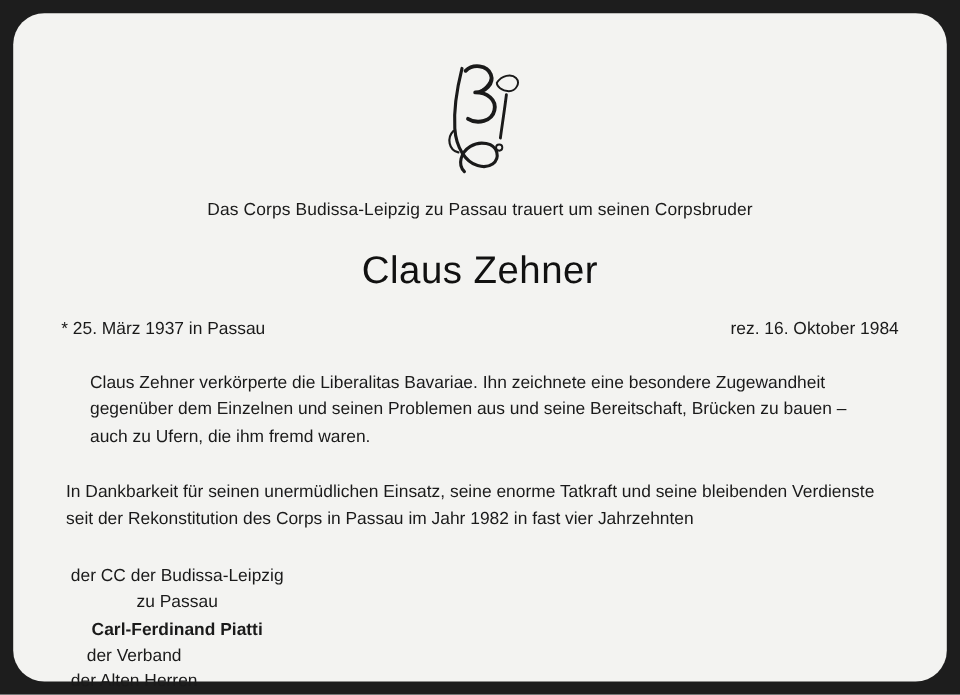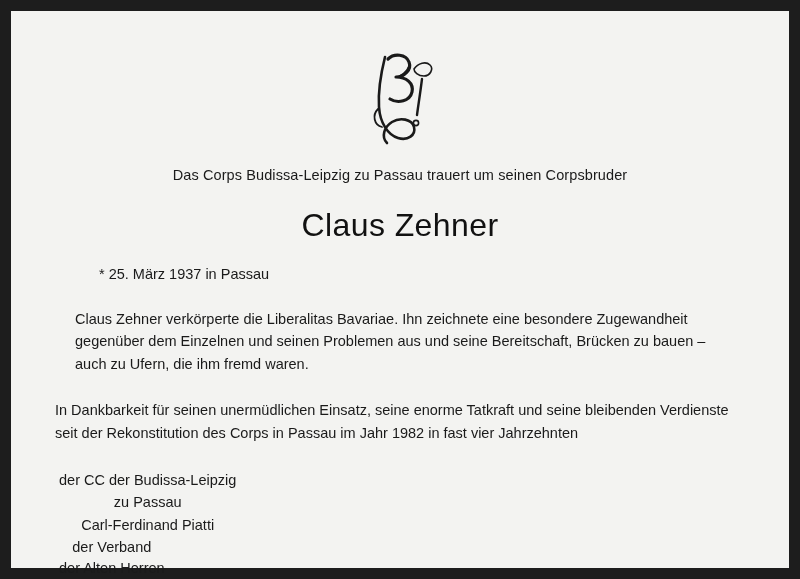--- a/index.html
+++ b/index.html
@@ -22,20 +22,21 @@
   .notice {
     background: #f3f3f1;
     width: 100%;
     height: 100%;
     box-sizing: border-box;
     display: flex;
     flex-direction: column;
     align-items: center;
     padding: 24px 26px 14px 26px;
     color: #1a1a1a;
+    border-radius: 26px;
   }
   
   .cipher {
     height: 112px;
     display: flex;
     align-items: center;
     justify-content: center;
     margin-top: 8px;
   }
   .cipher svg { display: block; }
@@ -58,21 +59,21 @@
   .dates {
     margin-top: 22px;
     width: 100%;
     display: flex;
     justify-content: space-between;
     font-size: 14.5px;
     padding: 0 14px;
     box-sizing: border-box;
     color: #1a1a1a;
   }
-  .dates span { white-space: nowrap; margin-left: 48px; }
+  .dates span { white-space: nowrap; }
 
   .para {
     margin-top: 26px;
     font-size: 14.5px;
     line-height: 1.55;
     max-width: 650px;
     color: #1a1a1a;
   }
   .para.second {
     margin-top: 24px;
@@ -90,21 +91,21 @@
     flex-direction: column;
   }
   .signer {
     flex: 1;
     text-align: center;
     font-size: 14.5px;
     line-height: 1.5;
     color: #1a1a1a;
   }
   .signer .nm {
-    font-weight: normal;
+    font-weight: bold;
     display: block;
     margin-top: 1px;
   }
   .signer.left { text-align: center; }
 </style>
 </head>
 <body>
 
 <div class="page">
   <div class="notice">
@@ -121,20 +122,21 @@
         <path d="M44 34 C52 30 56 24 55 19" stroke-width="1.4"></path>
       </svg>
     </div>
 
     <div class="mourn-line">Das Corps Budissa-Leipzig zu Passau trauert um seinen Corpsbruder</div>
 
     <div class="name">Claus Zehner</div>
 
     <div class="dates">
       <span>* 25. März 1937 in Passau</span>
+      <span>rez. 16. Oktober 1984</span>
     </div>
 
     <div class="para">Claus Zehner verkörperte die Liberalitas Bavariae. Ihn zeichnete eine besondere Zugewandheit gegenüber dem Einzelnen und seinen Problemen aus und seine Bereitschaft, Brücken zu bauen – auch zu Ufern, die ihm fremd waren.</div>
 
     <div class="para second">In Dankbarkeit für seinen unermüdlichen Einsatz, seine  enorme Tatkraft und seine bleibenden Verdienste seit der Rekonstitution des Corps in Passau im Jahr 1982 in fast vier Jahrzehnten</div>
 
     <div class="signers">
       <div class="signer left">
         <div>der CC der Budissa-Leipzig</div>
         <div>zu Passau</div>

